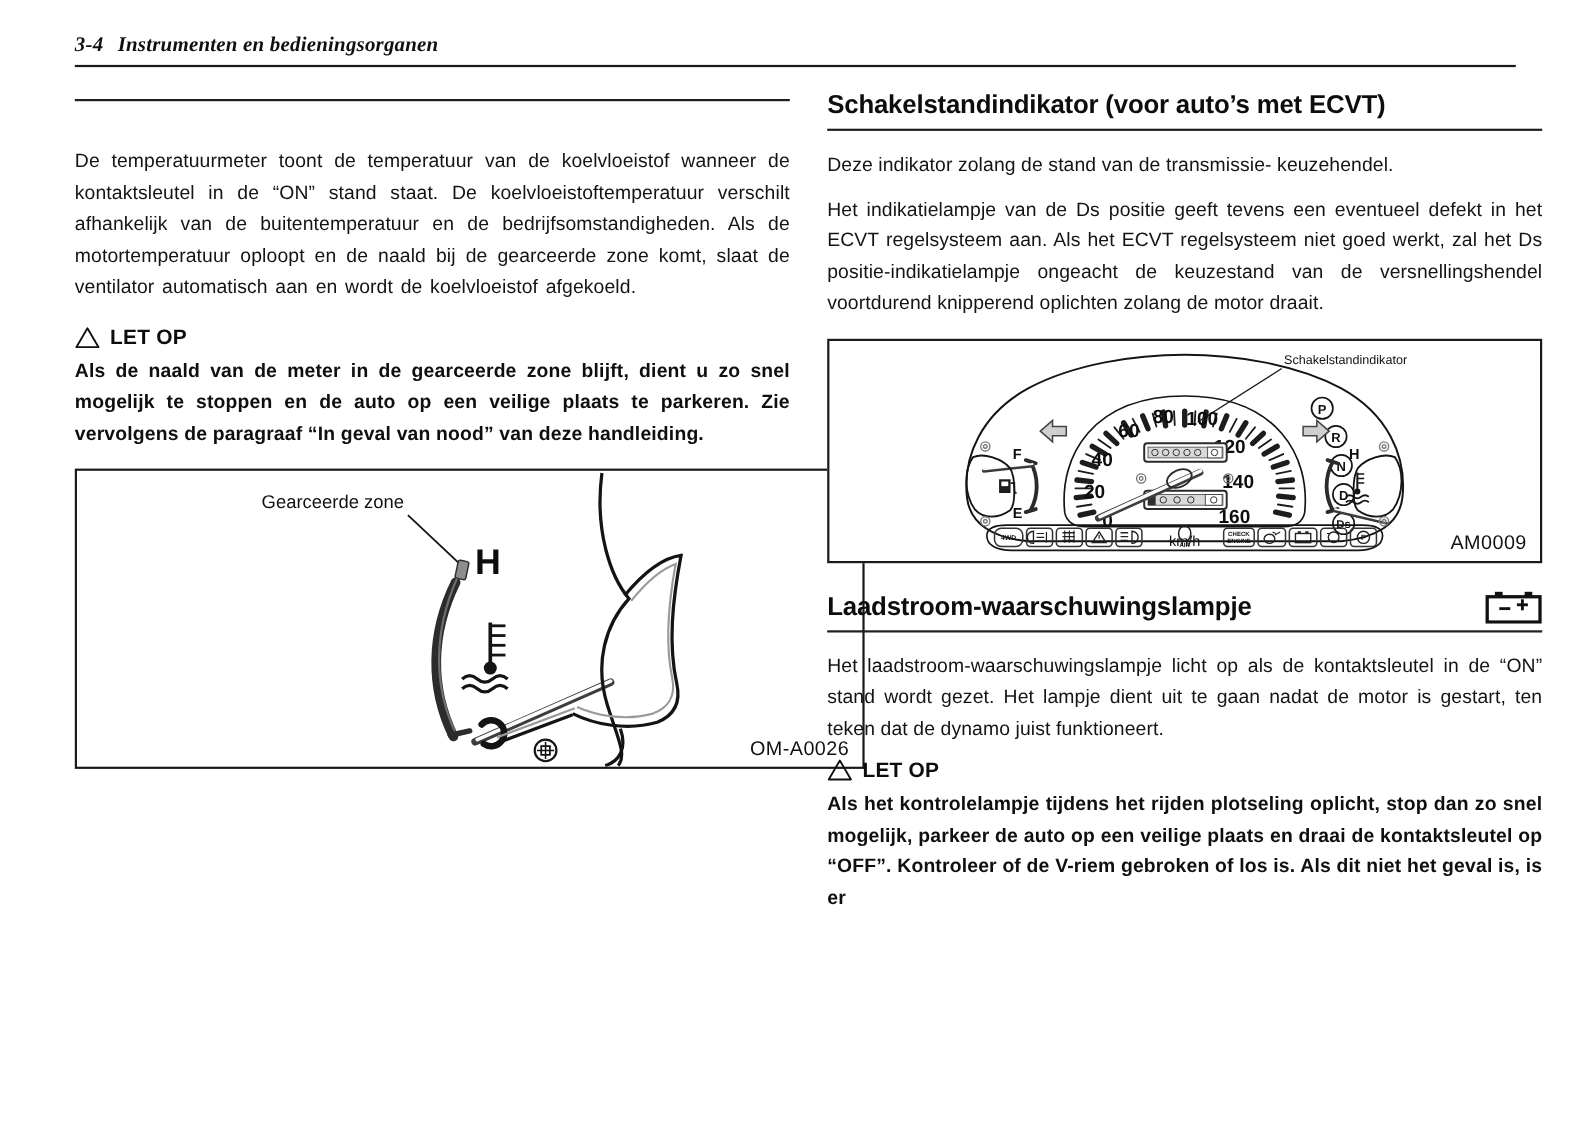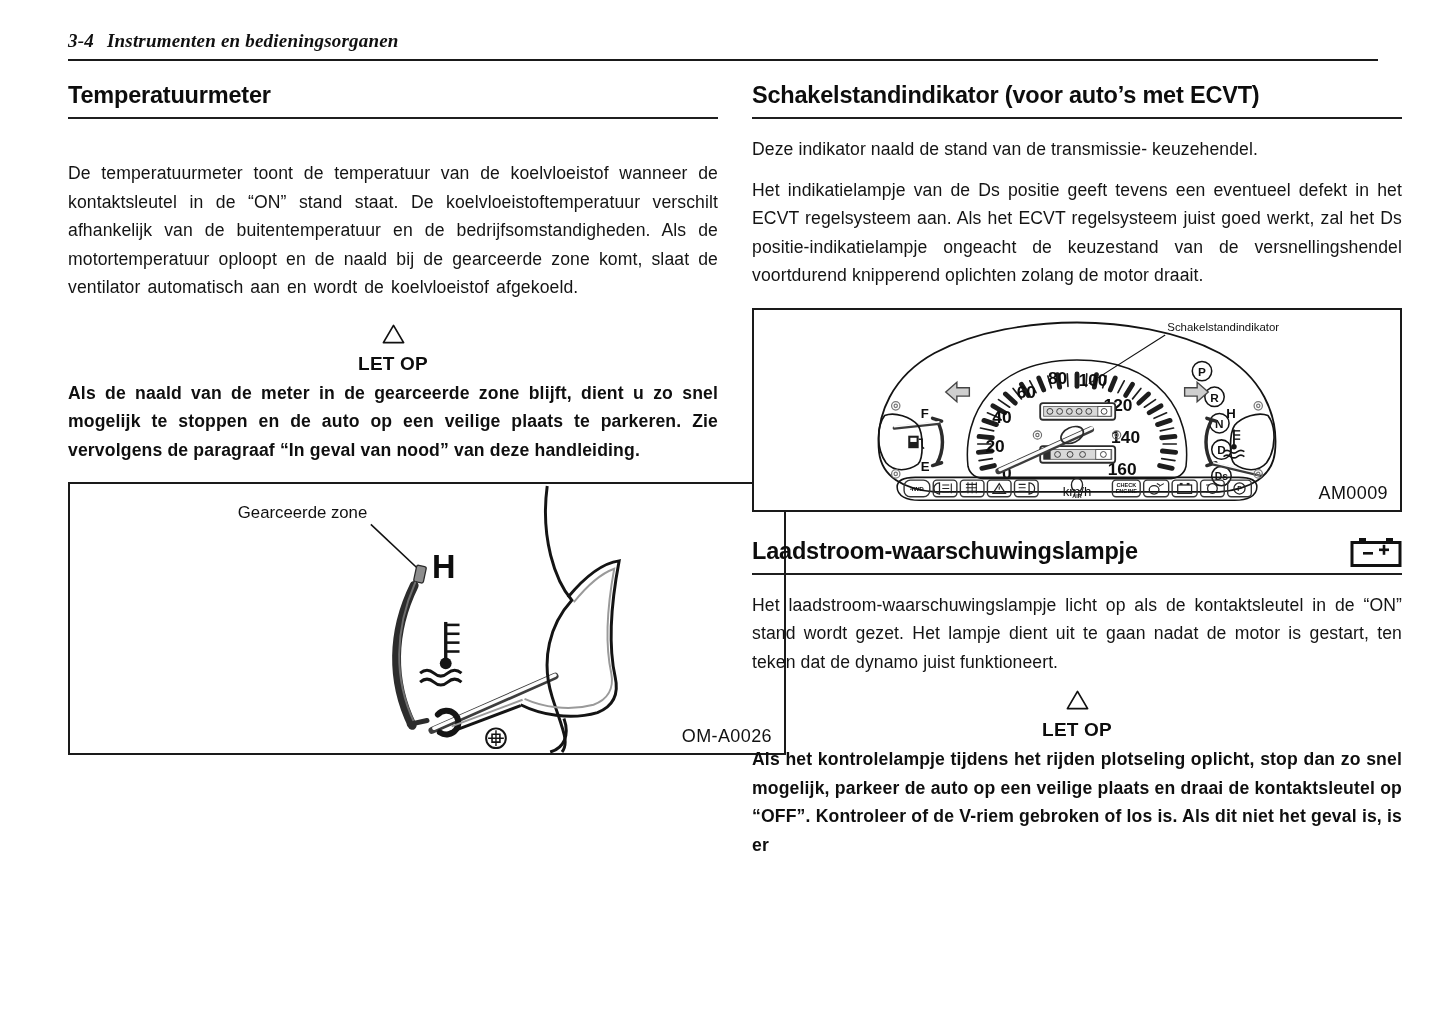--- a/index.html
+++ b/index.html
@@ -91,24 +91,23 @@
     text-align: justify;
     color: #141414;
     letter-spacing: 0.1px;
   }
   p.body.loose { word-spacing: 2px; margin-top: 40px; }
 
   
   .caution { margin-top: 22px; }
   .caution-head {
     display: flex;
-    align-items: center;
+    align-items: flex-start;
     gap: 9px;
     margin-bottom: 4px;
-    flex-direction: column;
   }
   .tri-icon { width: 23px; height: 20px; display: block; }
   .caution-label {
     font-size: 19px;
     font-weight: bold;
     letter-spacing: 0.2px;
     color: #0d0d0d;
   }
   p.caution-text {
     margin: 0;
@@ -155,21 +154,20 @@
   <div class="runhead">
     <div class="runhead-text">
       <span class="folio">3-4</span><span>Instrumenten en bedieningsorganen</span>
     </div>
     <div class="runhead-rule"></div>
   </div>
 
   <div class="col col-left">
 
     <div class="sec-head">
-      <h2>Temperatuurmeter</h2>
       <div class="rule"></div>
     </div>
 
     <p class="body loose">De temperatuurmeter toont de temperatuur van de koelvloeistof wanneer de kontaktsleutel in de “ON” stand staat. De koelvloeistoftemperatuur verschilt afhankelijk van de buitentemperatuur en de bedrijfsomstandigheden. Als de motortemperatuur oploopt en de naald bij de gearceerde zone komt, slaat de ventilator automatisch aan en wordt de koelvloeistof afgekoeld.</p>
 
     <div class="caution">
       <div class="caution-head">
         <svg class="tri-icon" viewBox="0 0 23 20">
           <path d="M11.5 1.4 L21.6 18.6 L1.4 18.6 Z" fill="none" stroke="#111" stroke-width="1.7" stroke-linejoin="round"></path>
         </svg>
@@ -230,22 +228,22 @@
 
   </div>
 
   <div class="col col-right">
 
     <div class="sec-head">
       <h2>Schakelstandindikator (voor auto’s met ECVT)</h2>
       <div class="rule"></div>
     </div>
 
-    <p class="body">Deze indikator naald de stand van de transmissie- keuzehendel.</p>
-    <p class="body">Het indikatielampje van de Ds positie geeft tevens een eventueel defekt in het ECVT regelsysteem aan. Als het ECVT regelsysteem juist goed werkt, zal het Ds positie-indikatielampje ongeacht de keuzestand van de versnellingshendel voortdurend knipperend oplichten zolang de motor draait.</p>
+    <p class="body">Deze indikator zolang de stand van de transmissie- keuzehendel.</p>
+    <p class="body">Het indikatielampje van de Ds positie geeft tevens een eventueel defekt in het ECVT regelsysteem aan. Als het ECVT regelsysteem niet goed werkt, zal het Ds positie-indikatielampje ongeacht de keuzestand van de versnellingshendel voortdurend knipperend oplichten zolang de motor draait.</p>
 
     <div class="figure fig-cluster">
       <svg class="fig-svg" viewBox="0 0 650 288">
 
         <text x="455" y="30" font-family="Liberation Sans, sans-serif" font-size="16.5" fill="#111">Schakelstandindikator</text>
         <line x1="452" y1="36" x2="342" y2="106" stroke="#111" stroke-width="1.6"></line>
 
         <path d="M40 205 C 34 150, 60 95, 120 62 C 180 30, 260 18, 325 18 C 390 18, 470 30, 530 62
                  C 590 95, 616 150, 610 205 C 606 240, 575 258, 530 262 L 120 262 C 75 258, 44 240, 40 205 Z" fill="none" stroke="#141414" stroke-width="2.6"></path>
 

